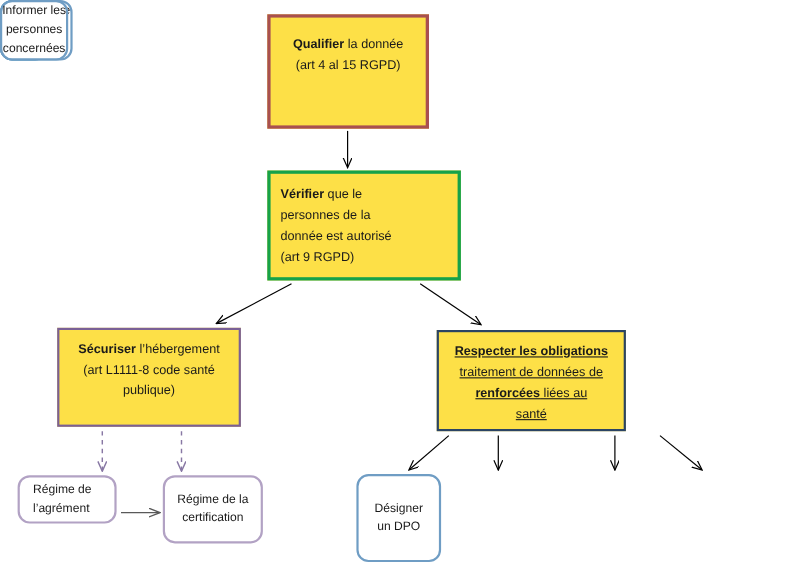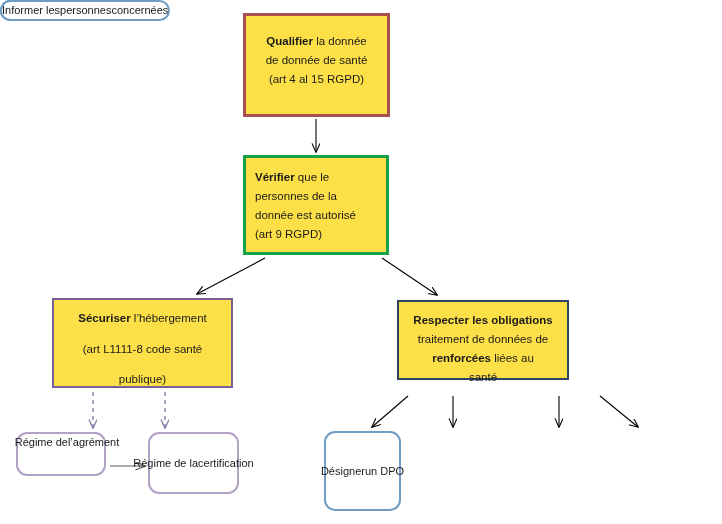--- a/index.html
+++ b/index.html
@@ -48,60 +48,61 @@
     border: 3px solid #a85050;
     align-items: center;
     text-align: center;
     justify-content: flex-start;
     padding-top: 16px;
   }
   .n-qualifier .line { font-size: 11.5px; line-height: 19px; }
 
   
   .n-verifier {
-    left: 243px; top: 155px; width: 146px; height: 100px;
+    left: 243px; top: 155px; width: 176px; height: 100px;
     border: 3px solid #16a24a;
     align-items: flex-start;
     text-align: left;
     justify-content: flex-start;
     padding-top: 10px;
     padding-left: 9px;
   }
   .n-verifier .line { line-height: 19px; }
 
   
   .n-securiser {
-    left: 52px; top: 298px; width: 181px; height: 90px;
+    left: 52px; top: 298px; width: 167px; height: 90px;
     border: 2.5px solid #7a6096;
     align-items: center;
     text-align: center;
     justify-content: flex-start;
     padding-top: 9px;
-    gap: 12px;
   }
   .n-securiser .line { line-height: 18.5px; }
 
   
   .n-respecter {
-    left: 397px; top: 300px; width: 172px; height: 80px;
+    left: 397px; top: 300px; width: 172px; height: 92px;
     border: 2.5px solid #2b4463;
     align-items: center;
     text-align: left;
     justify-content: flex-start;
     padding-top: 9px;
+    text-decoration: underline;
   }
   .n-respecter .line { line-height: 19px; }
 
   
   .leaf {
     position: absolute;
     background: #ffffff;
     box-sizing: border-box;
     border-radius: 11px;
     display: flex;
+    flex-direction: column;
     justify-content: center;
     align-items: center;
     text-align: center;
     z-index: 2;
   }
   .leaf .line {
     font-size: 11px;
     line-height: 17px;
     white-space: nowrap;
   }
@@ -152,21 +153,20 @@
 
     <line x1="559" y1="396" x2="559" y2="427" stroke="#000000" stroke-width="1.1" marker-end="url(#ah-black)"></line>
 
     <line x1="600" y1="396" x2="638" y2="427" stroke="#000000" stroke-width="1.1" marker-end="url(#ah-black)"></line>
   </svg>
 
   <div class="node n-qualifier">
     <div class="line">
       <b>Qualifier</b><span> la donnée</span>
     </div>
-    <div class="line">de donnée de santé</div>
     <div class="line">(art 4 al 15 RGPD)</div>
   </div>
 
   <div class="node n-verifier">
     <div class="line">
       <b>Vérifier</b><span> que le</span>
     </div>
     <div class="line">personnes de la</div>
     <div class="line">donnée est autorisé</div>
     <div class="line">(art 9 RGPD)</div>

